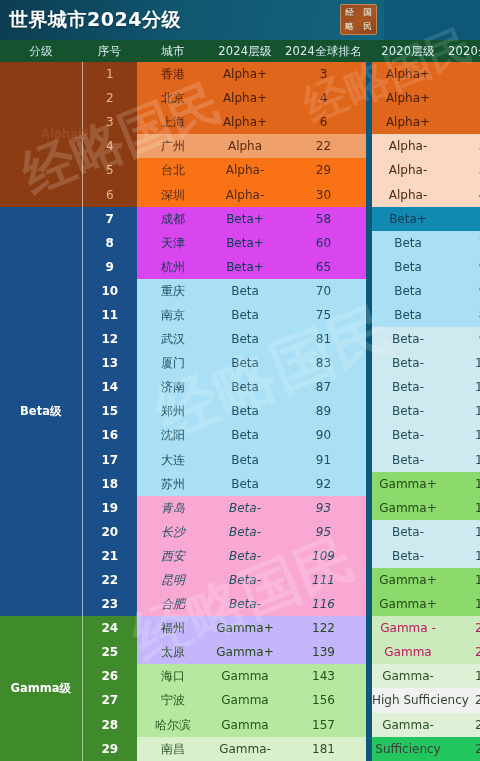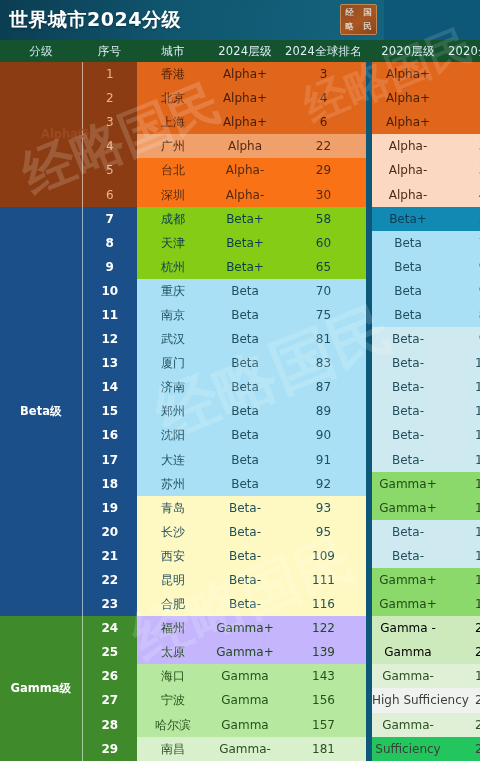--- a/index.html
+++ b/index.html
@@ -61,35 +61,35 @@
   
   td.seq{ font-weight:bold; font-size:12px; }
   td.seq.alpha{ background:#8c3c13; color:#e8b48f; font-weight:normal;}
   td.seq.beta { background:#1b4f8a; color:#ffffff; }
   td.seq.gamma{ background:#3f8b2b; color:#ffffff; }
 
   
   .t-alphaP{ background:#e0661c; color:#4a2008; }
   .t-alpha { background:#f0a06a; color:#5a2a10; }
   .t-alphaM{ background:#f97316; color:#4f2a14; }
-  .t-betaP { background:#84cc16; color:#0c3d52; }
+  .t-betaP { background:#d946ef; color:#0c3d52; }
   .t-beta  { background:#a9e0f5; color:#21505f; }
-  .t-betaM { background:#fef9c3; color:#24505e; }
+  .t-betaM { background:#f9a8d4; color:#24505e;font-style:italic; }
   .t-gammaP{ background:#c4b5fd; color:#23491a; }
   .t-gamma { background:#b7e8a0; color:#27501c; }
   .t-gammaM{ background:#d8f0cc; color:#2a5020;margin-top:25px; }
 
   
   .u-alphaP{ background:#e0661c; color:#4a2008; }
   .u-alphaM{ background:#fad8c2; color:#4f2a14; }
   .u-betaP { background:#1289b3; color:#0c3d52; }
   .u-beta  { background:#a9e0f5; color:#21505f; }
   .u-betaM { background:#cfe9f0; color:#24505e; }
   .u-gammaP{ background:#8bd96a; color:#23491a; }
-  .u-gamma { background:#cdeabc; color:#000000; }
+  .u-gamma { background:#cdeabc; color:#be185d; }
   .u-gammaM{ background:#dff0d6; color:#2a5020; }
   .u-suffH { background:#f0f2f0; color:#3a4038; }
   .u-suff  { background:#22c55e; color:#3a4038;margin-left:20px; }
 
   td.gap{ background:#0d5878; width:6px; padding:0; }
 
   .num{ font-variant-numeric:tabular-nums; }
 
   
   .watermark{

